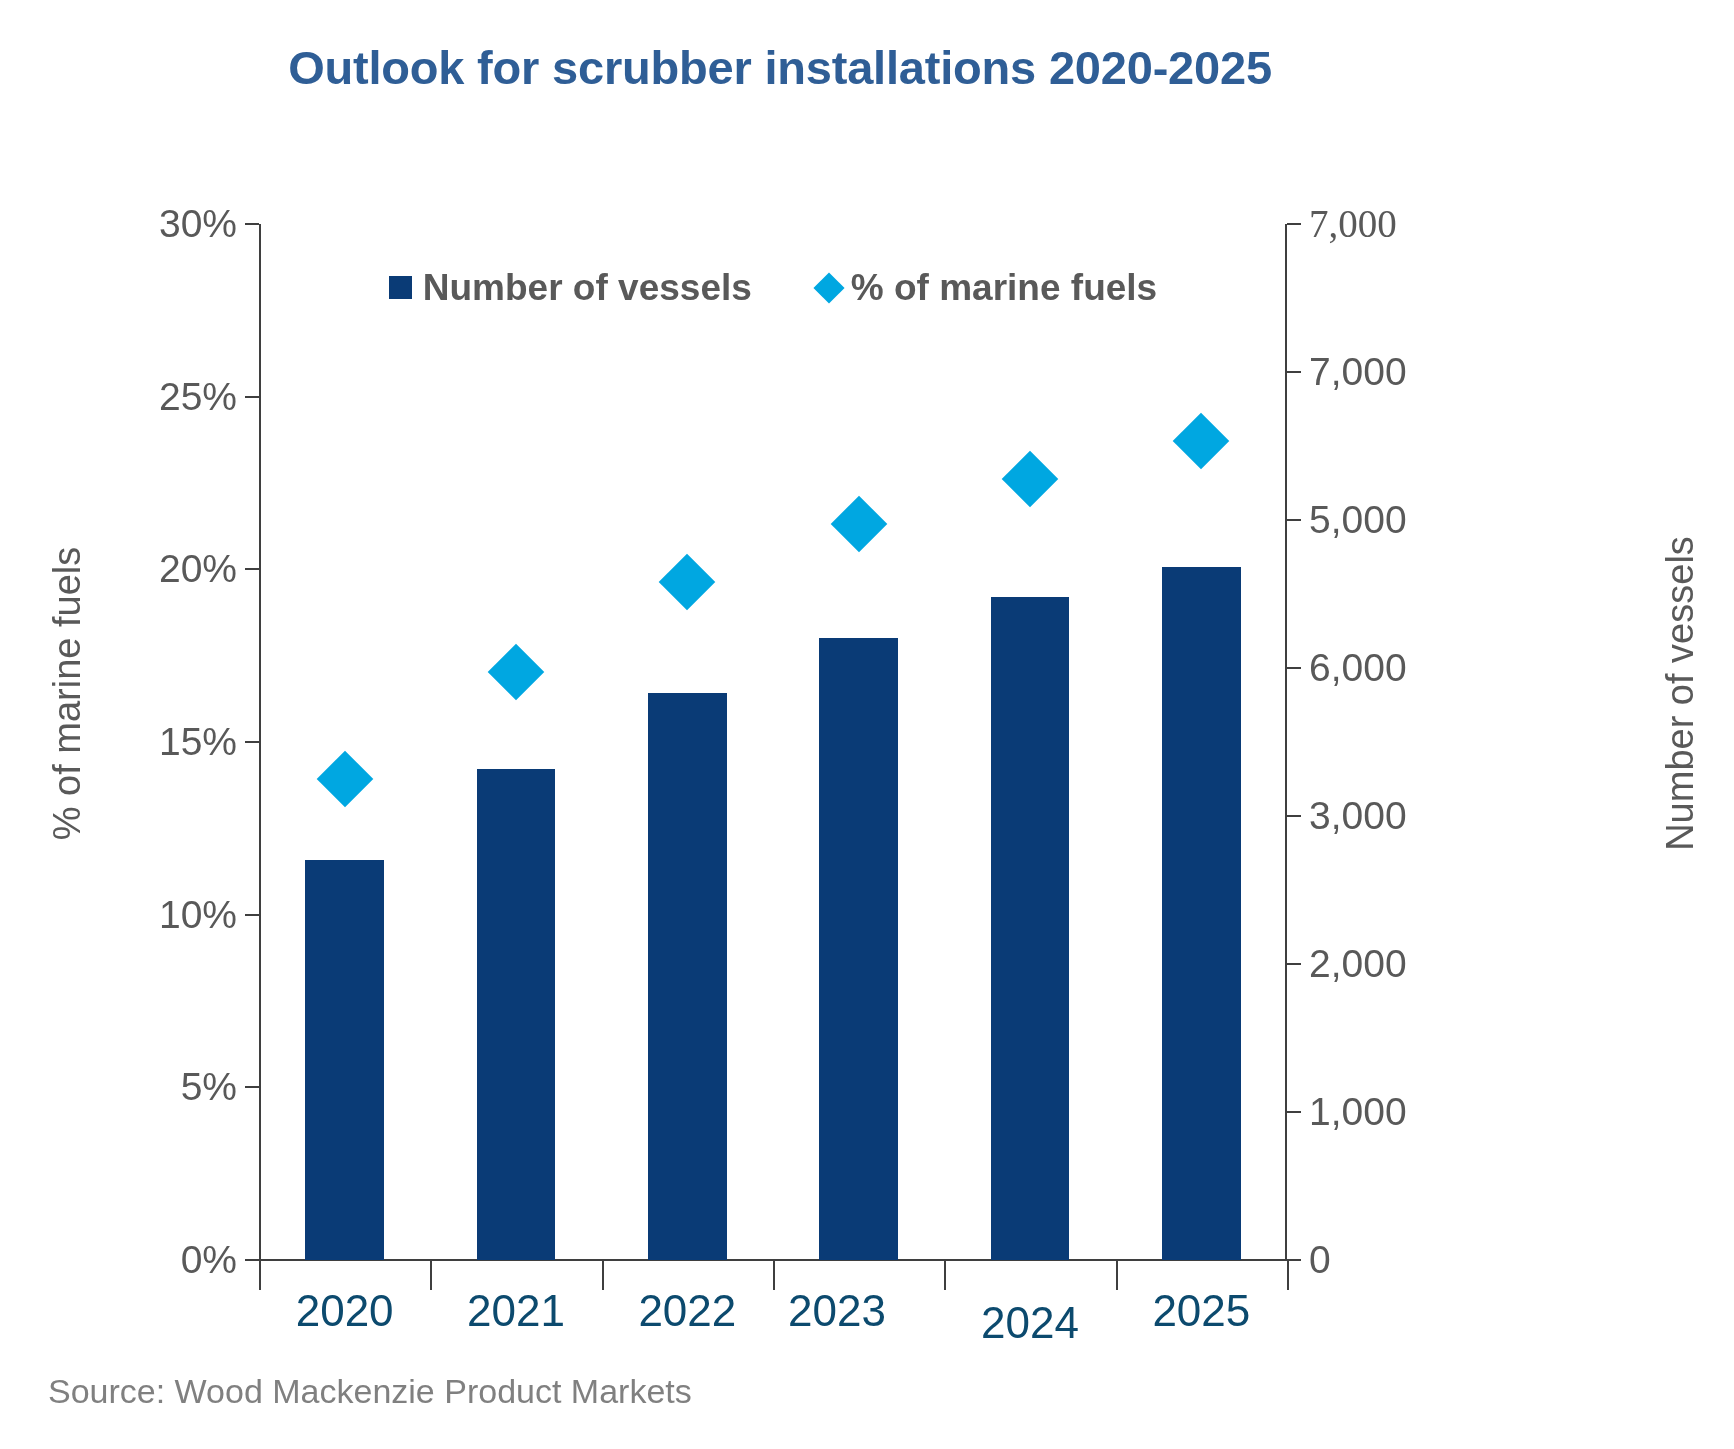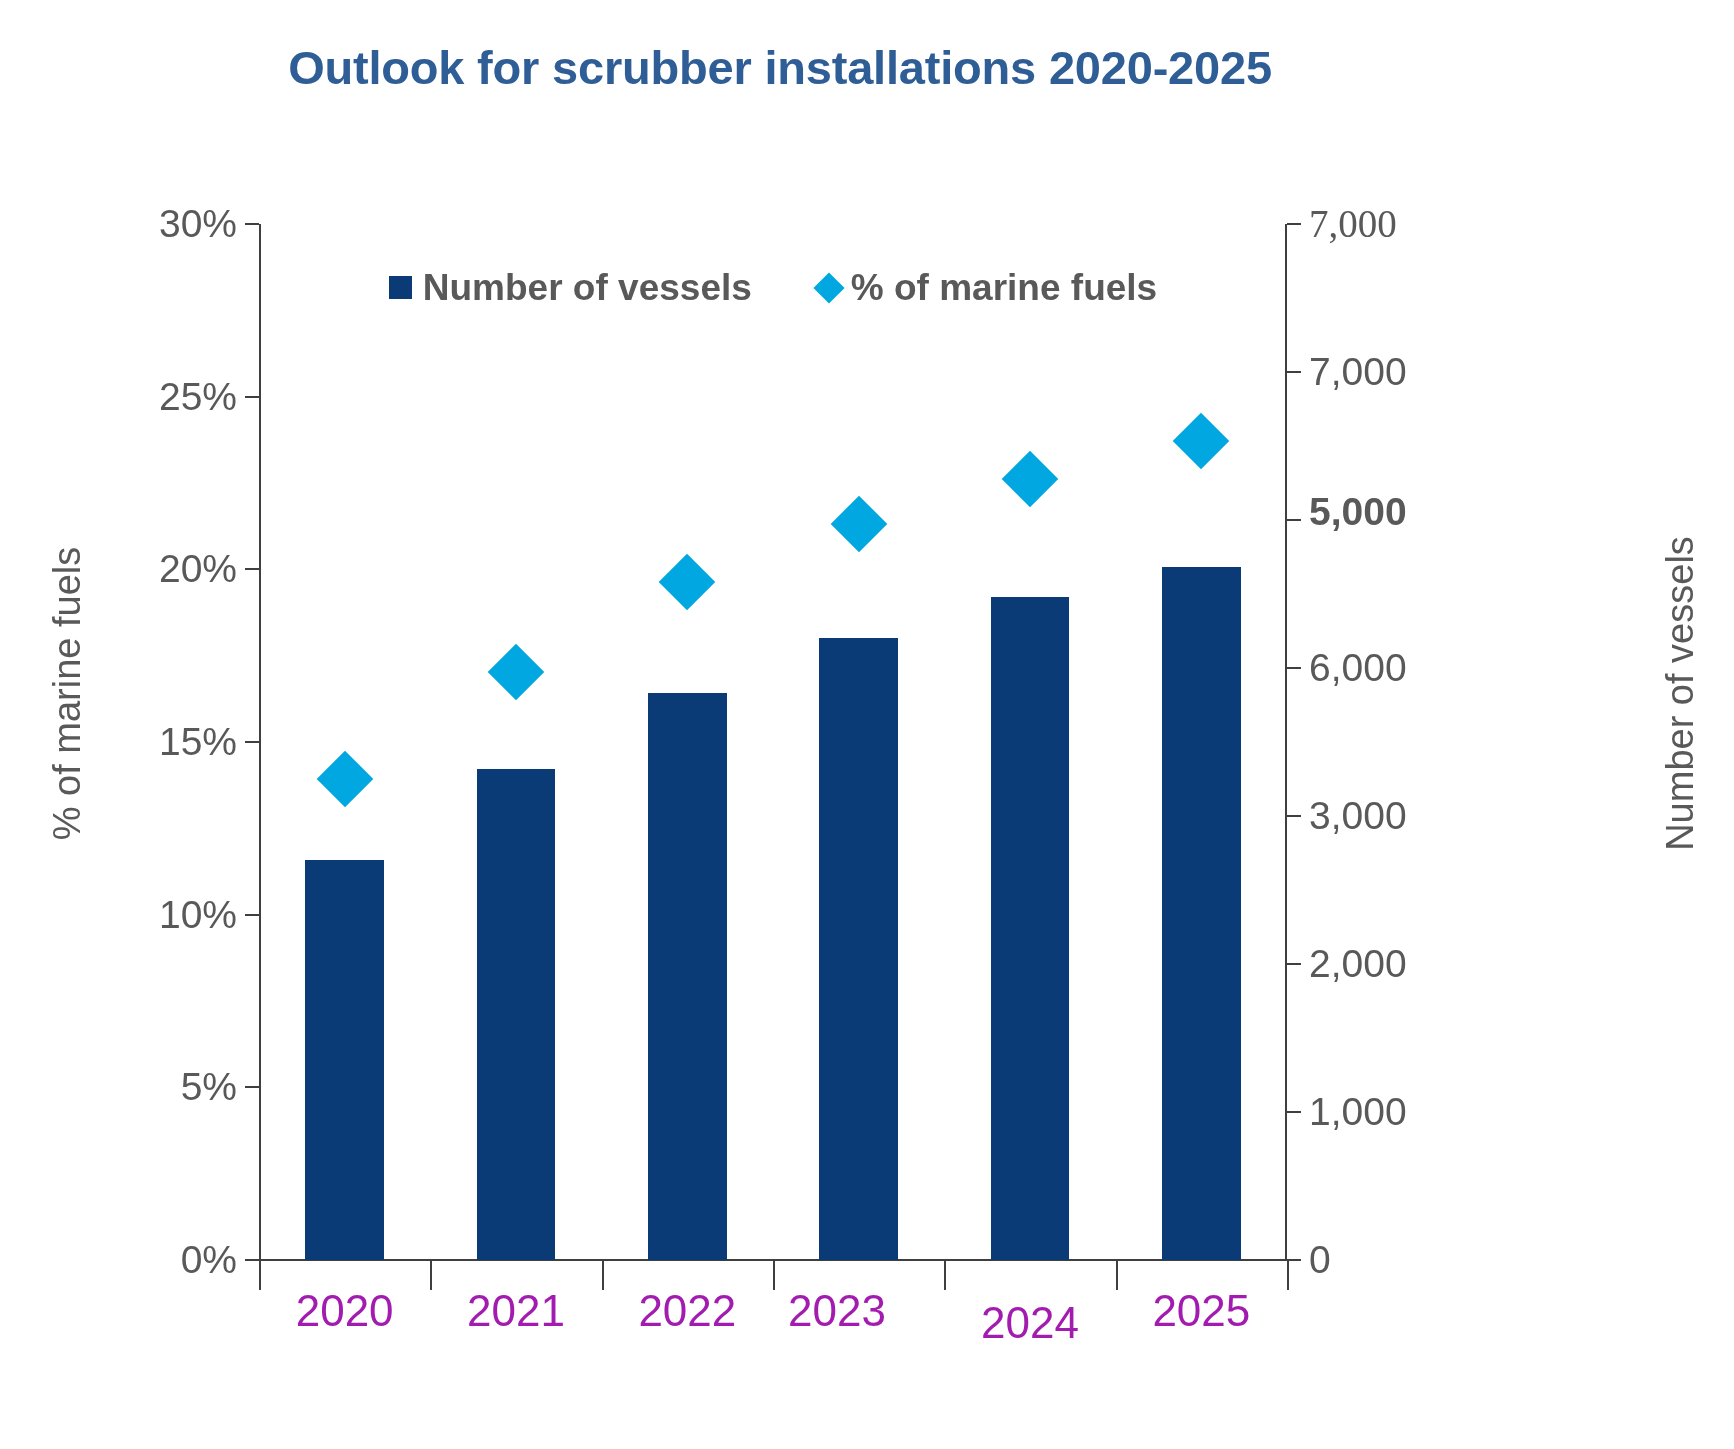--- a/index.html
+++ b/index.html
@@ -109,21 +109,21 @@
     white-space: nowrap;
     line-height: 1;
   }
   .ytick-label.left  { right: 1050px; text-align: right; width: 300px; }
   .ytick-label.right { left: 1050px;  text-align: left;  width: 300px; }
 
   .xtick-label {
     position: absolute;
     top: 1062px;
     font-size: 44px;
-    color: #a21caf;
+    color: #0c4a6e;
     text-align: center;
     white-space: nowrap;
     transform: translateX(-50%);
   }
 
   
   #legend {
     position: absolute;
     top: 45px;
     left: 0;
@@ -223,21 +223,21 @@
         <div class="ytick-label right" style="top: 1016px;">0</div>
         <div class="tick right" style="top: 887px;"></div>
         <div class="ytick-label right" style="top: 868px;">1,000</div>
         <div class="tick right" style="top: 739px;"></div>
         <div class="ytick-label right" style="top: 720px;">2,000</div>
         <div class="tick right" style="top: 591px;"></div>
         <div class="ytick-label right" style="top: 572px;">3,000</div>
         <div class="tick right" style="top: 443px;"></div>
         <div class="ytick-label right" style="top: 424px;">6,000</div>
         <div class="tick right" style="top: 295px;"></div>
-        <div class="ytick-label right" style="top: 268px; font-weight: bold;">5,000</div>
+        <div class="ytick-label right" style="top: 276px;">5,000</div>
         <div class="tick right" style="top: 147px;"></div>
         <div class="ytick-label right" style="top: 128px;">7,000</div>
         <div class="tick right" style="top: -1px;"></div>
         <div class="ytick-label right" style="top: -20px; font-family: Liberation Serif, serif;">7,000</div>
       </div>
     <div id="x-ticks">
         <div class="tick xcat" style="left: 0px;"></div>
         <div class="tick xcat" style="left: 171.333px;"></div>
         <div class="tick xcat" style="left: 342.667px;"></div>
         <div class="tick xcat" style="left: 514px;"></div>
@@ -273,14 +273,15 @@
           <span class="legend-swatch-square" style="background: rgb(10, 59, 118);"></span>
           <span class="legend-text">Number of vessels</span>
         </div>
         <div class="legend-item">
           <span class="legend-swatch-diamond" style="background: rgb(0, 167, 225);"></span>
           <span class="legend-text">% of marine fuels</span>
         </div>
       </div>
   </div>
 
+  <div class="source-note">Source: Wood Mackenzie Product Markets</div>
 
 </div>
 
 </body></html>

